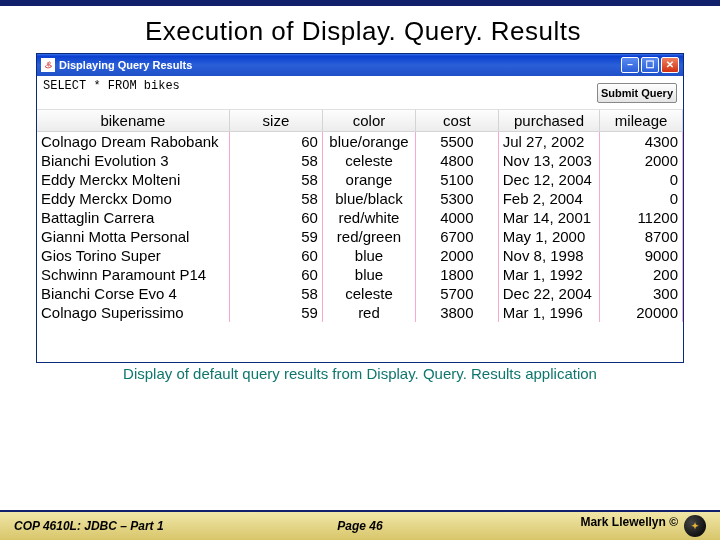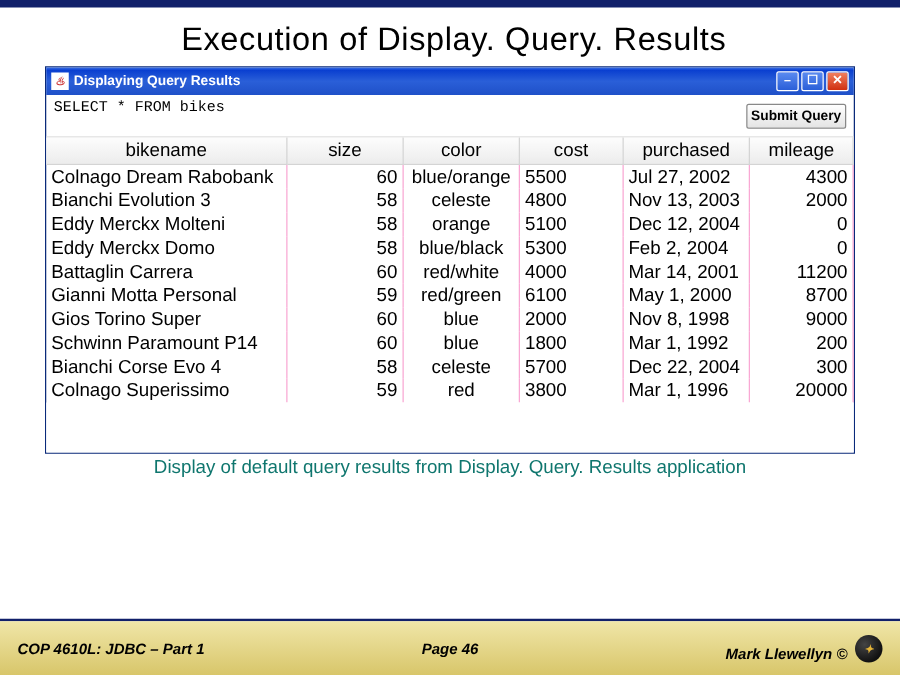--- a/index.html
+++ b/index.html
@@ -124,21 +124,21 @@
   .results-table td {
     padding: 1px 4px;
     border-right: 1px solid #f9a8d4;
     height: 15px;
     white-space: nowrap;
     overflow: hidden;
   }
   .col-bikename { width: 150px; text-align: left;}
   .col-size { width: 90px; text-align: right;}
   .col-color { width: 90px; text-align: center;}
-  .col-cost { width: 80px; text-align: left;}
+  .col-cost { width: 80px; text-align: center;}
   .col-purchased { width: 92px; text-align: left;}
   .col-mileage { width: 80px; text-align: right; padding-right: 10px;}
   .results-pad {
     height: 40px;
     background: #fff;
   }
   .caption {
     text-align: center;
     font-size: 15px;
     margin-top: 2px;
@@ -148,30 +148,30 @@
     position: absolute;
     bottom: 0;
     left: 0;
     right: 0;
   }
   .footer-line {
     height: 2px;
     background: #11206a;
   }
   .footer-bar {
-    height: 43px;
+    height: 28px;
     background: linear-gradient(to bottom, #f0e6a8, #d8c66a);
     display: flex;
     align-items: center;
     padding: 0 14px;
     font-size: 12px;
   }
   .footer-left { font-style: italic; font-weight: bold; }
   .footer-center { font-style: italic; font-weight: bold; position: absolute; left: 50%; transform: translateX(-50%); }
-  .footer-right { font-style: italic; font-weight: bold; margin-left: auto; display:flex; align-items:flex-end; gap:6px;}
+  .footer-right { font-weight: bold; margin-left: auto; display:flex; align-items:flex-start; gap:6px;}
   .ucf-logo {
     width: 22px;
     height: 22px;
     border-radius: 50%;
     background: radial-gradient(circle at 35% 35%, #444 0%, #111 70%);
     display:flex;align-items:center;justify-content:center;
     color:#e4b438;
     font-size:9px;
     font-weight:bold;
   }
@@ -254,21 +254,21 @@
           <td class="col-size">60</td>
           <td class="col-color">red/white</td>
           <td class="col-cost">4000</td>
           <td class="col-purchased">Mar 14, 2001</td>
           <td class="col-mileage">11200</td>
         </tr>
         <tr>
           <td class="col-bikename">Gianni Motta Personal</td>
           <td class="col-size">59</td>
           <td class="col-color">red/green</td>
-          <td class="col-cost">6100</td>
+          <td class="col-cost">6700</td>
           <td class="col-purchased">May 1, 2000</td>
           <td class="col-mileage">8700</td>
         </tr>
         <tr>
           <td class="col-bikename">Gios Torino Super</td>
           <td class="col-size">60</td>
           <td class="col-color">blue</td>
           <td class="col-cost">2000</td>
           <td class="col-purchased">Nov 8, 1998</td>
           <td class="col-mileage">9000</td>

